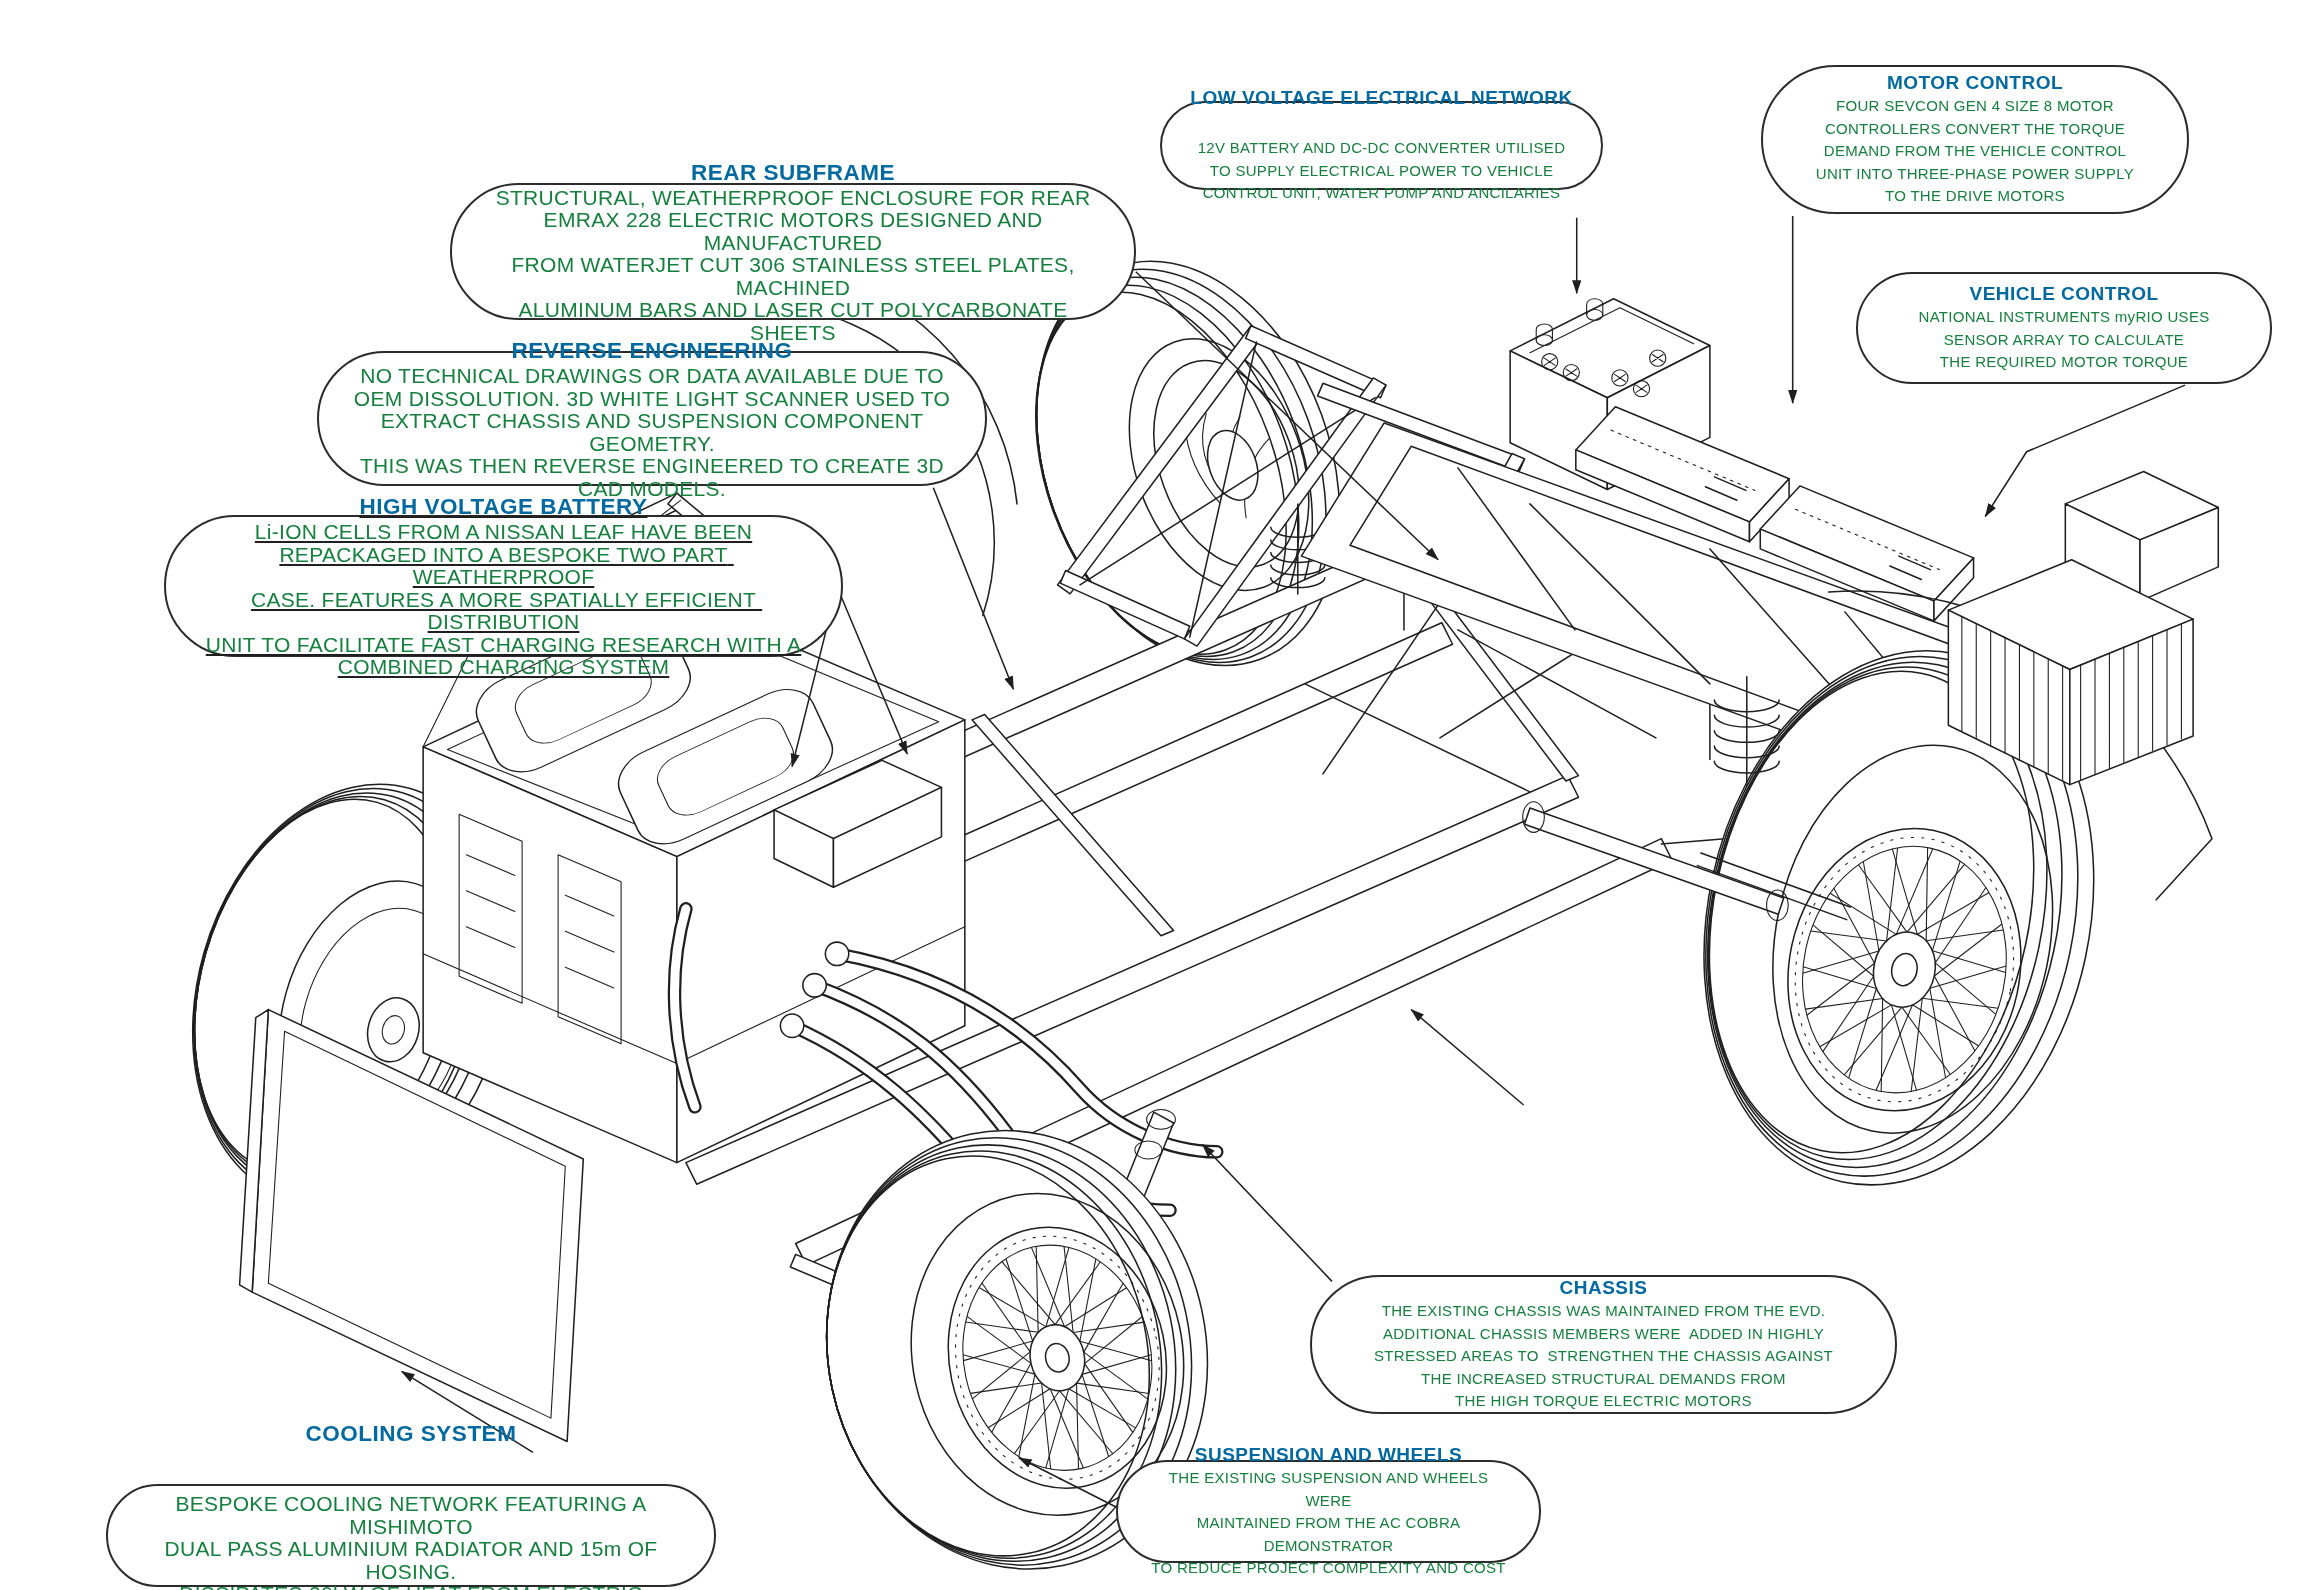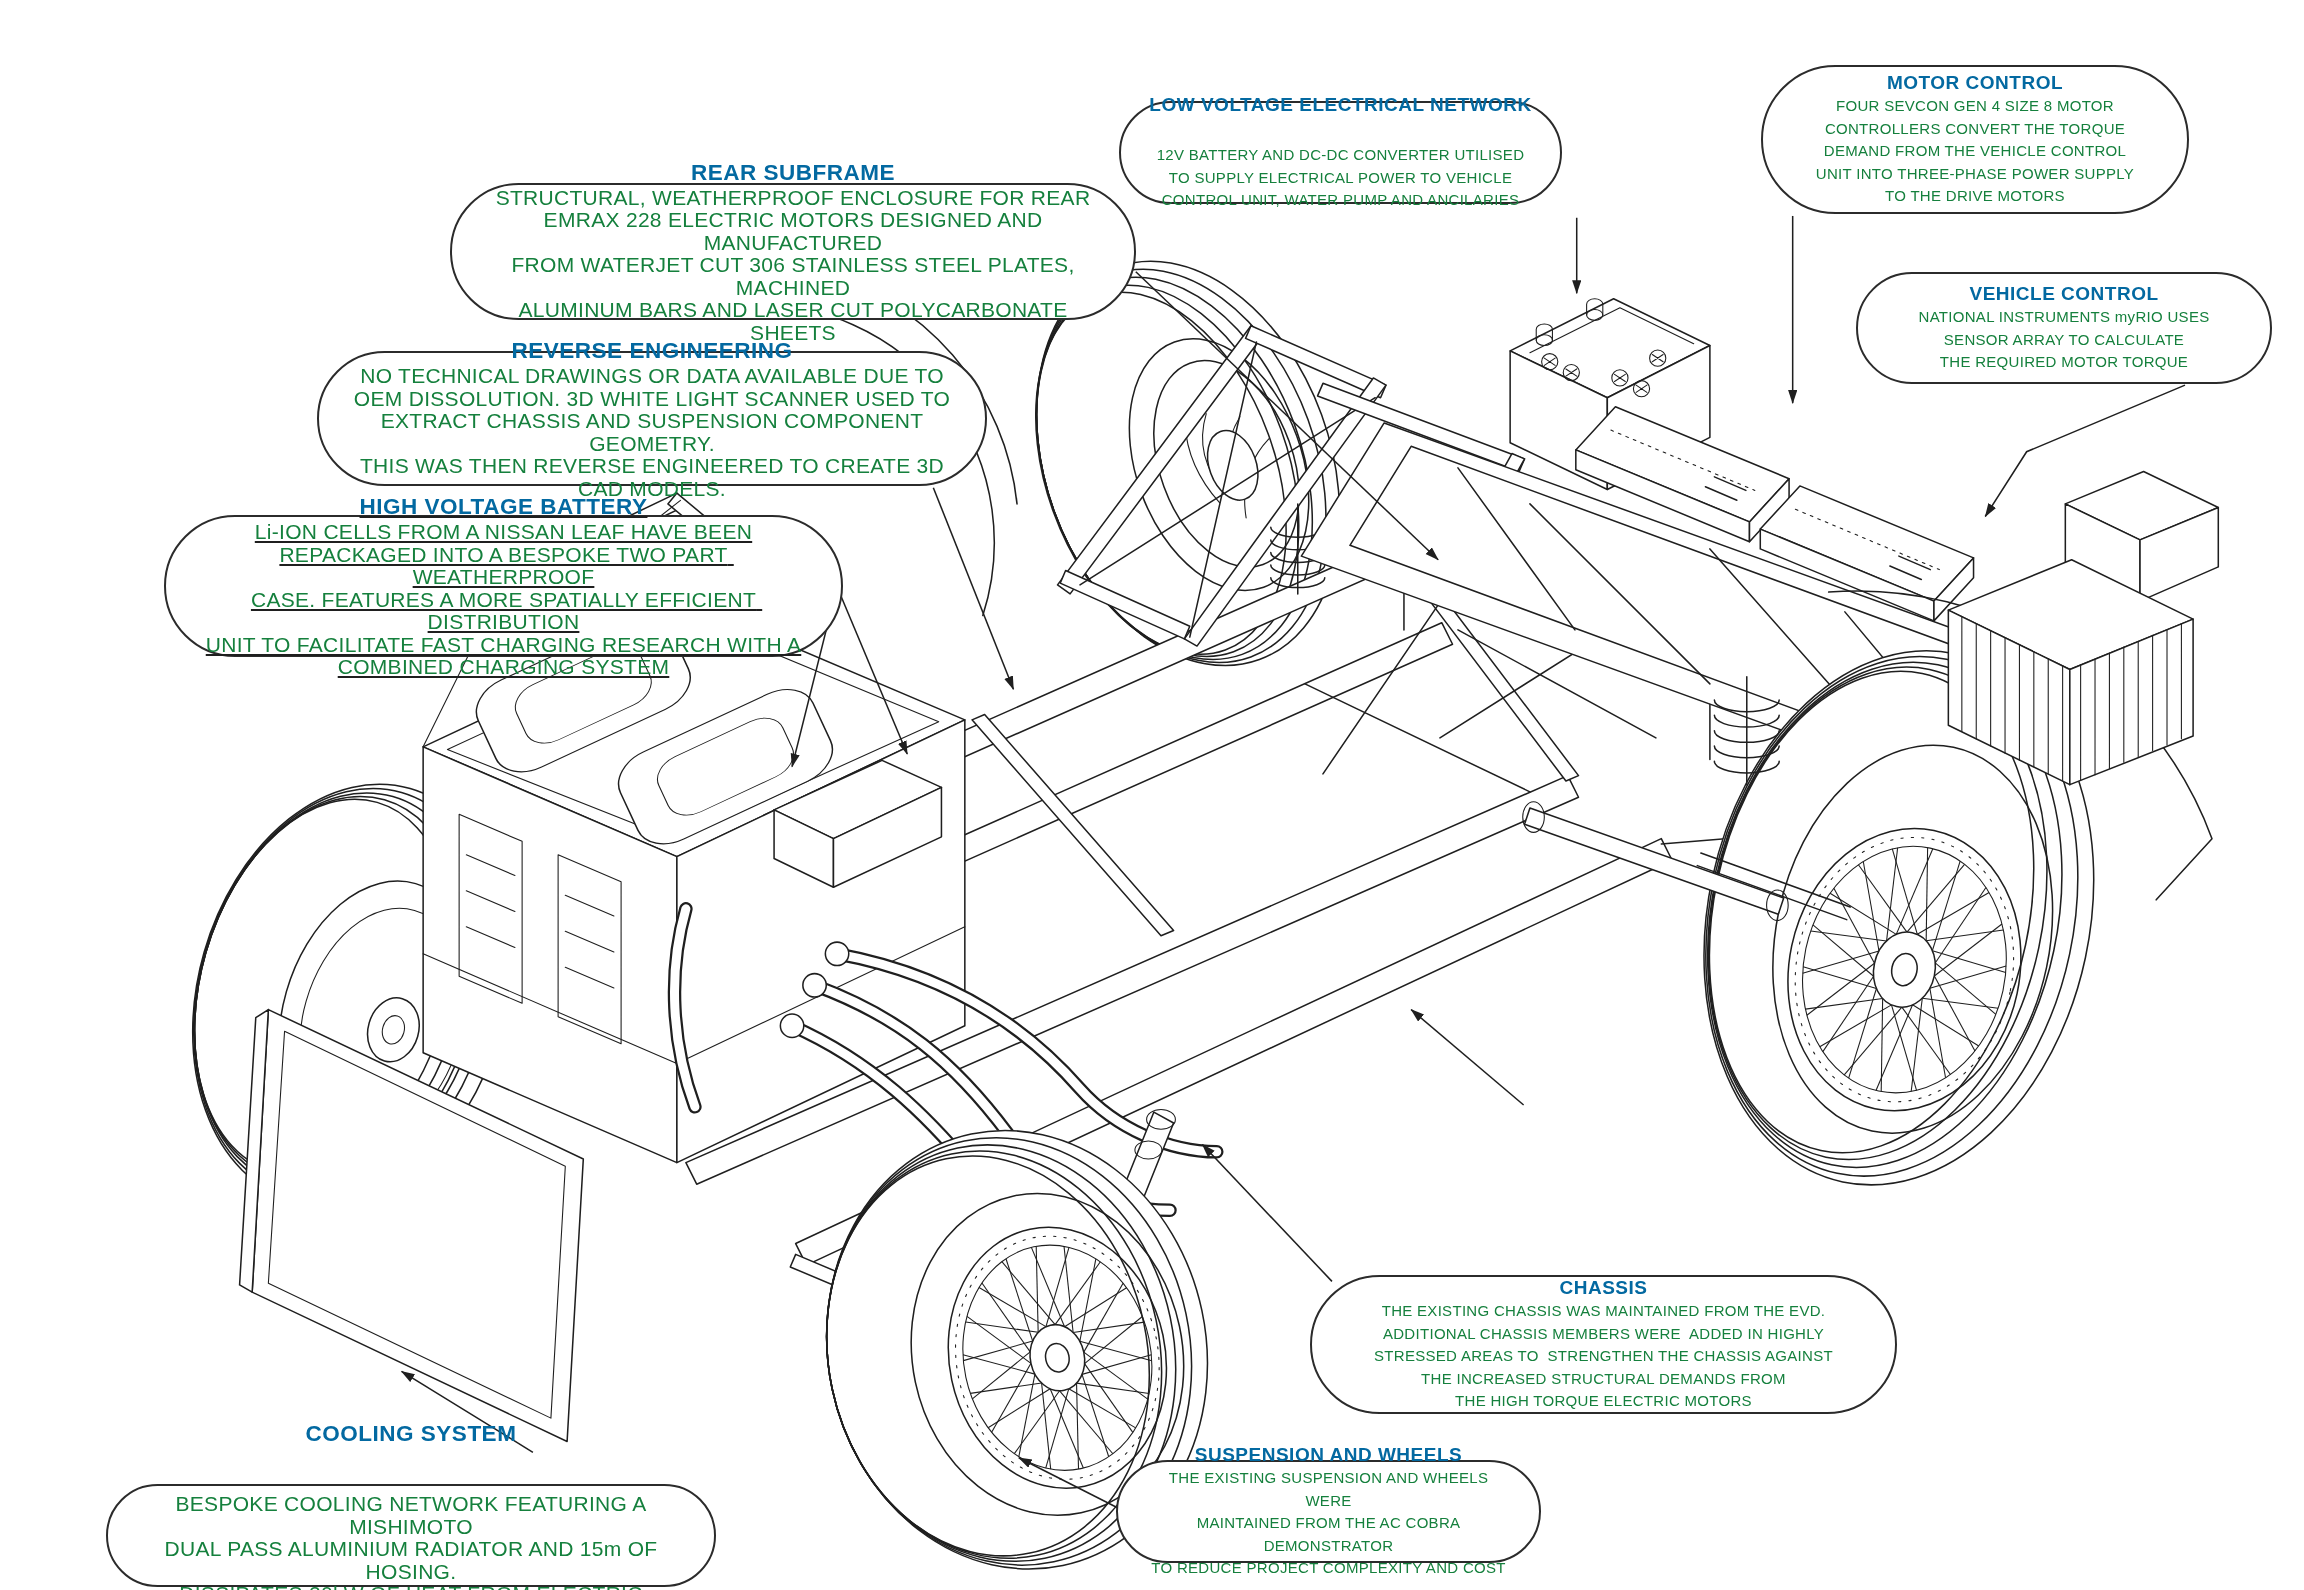--- a/index.html
+++ b/index.html
@@ -20,21 +20,21 @@
   .callout .t{font-weight:bold;color:#0369a1;letter-spacing:0.5px;}
   .callout .b{color:#15803d;white-space:pre-wrap;letter-spacing:0.3px;}
   .co-big .t{font-size:22.5px;line-height:28px;}
   .co-big .b{font-size:21px;line-height:22.5px;}
   .co-sm .t{font-size:19px;line-height:24px;}
   .co-sm .b{font-size:15px;line-height:22.5px;}
   
   #co-rear-subframe      {left:450px; top:183px; width:686px; height:137px;}
   #co-reverse-engineering{left:317px; top:351px; width:670px; height:135px;}
   #co-high-voltage       {left:164px; top:515px; width:679px; height:142px;text-decoration:underline;}
-  #co-low-voltage        {left:1119px;top:101px; width:443px; height:103px;gap:27px;}
+  #co-low-voltage        {left:1160px;top:101px; width:443px; height:89px;gap:27px;}
   #co-motor-control      {left:1761px;top:65px;  width:428px; height:149px;}
   #co-vehicle-control    {left:1856px;top:272px; width:416px; height:112px;}
   #co-drivetrain         {left:1481px;top:1099px;width:581px; height:135px;}
   #co-chassis            {left:1310px;top:1275px;width:587px; height:139px;}
   #co-suspension         {left:1116px;top:1460px;width:425px; height:103px;}
   #co-cooling            {left:106px; top:1484px;width:610px; height:103px;gap:45px;}
 </style>
 </head>
 <body>
 

